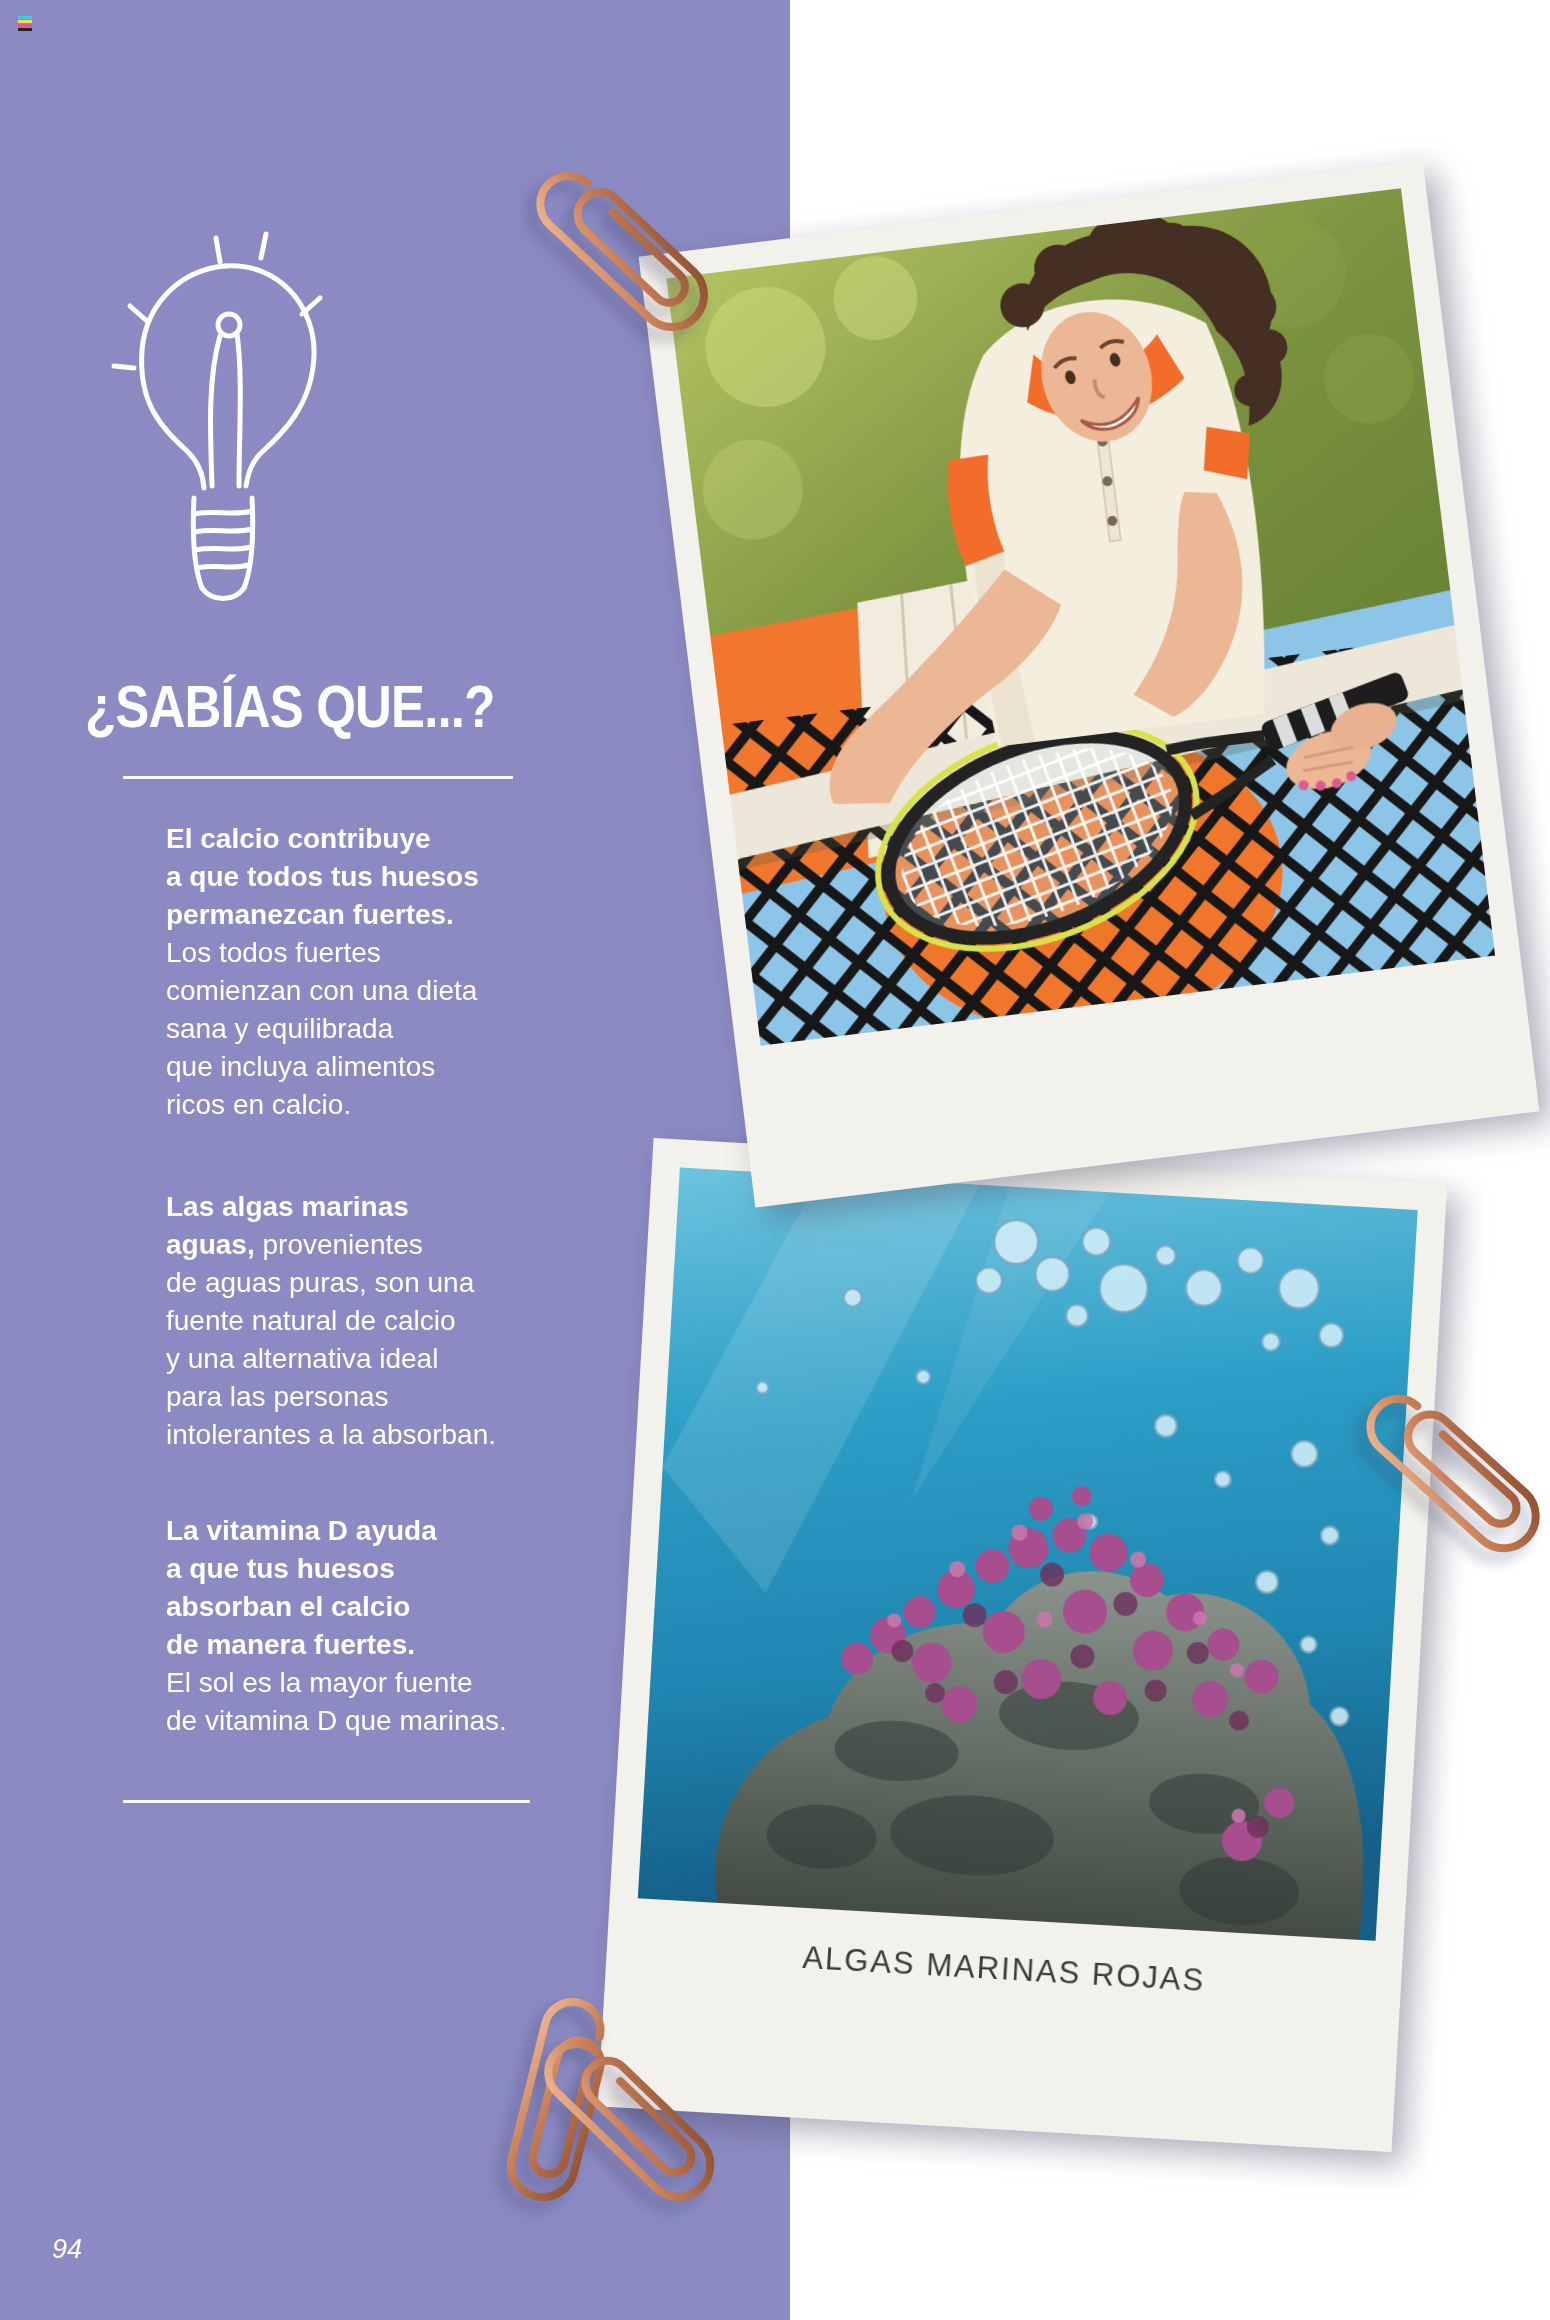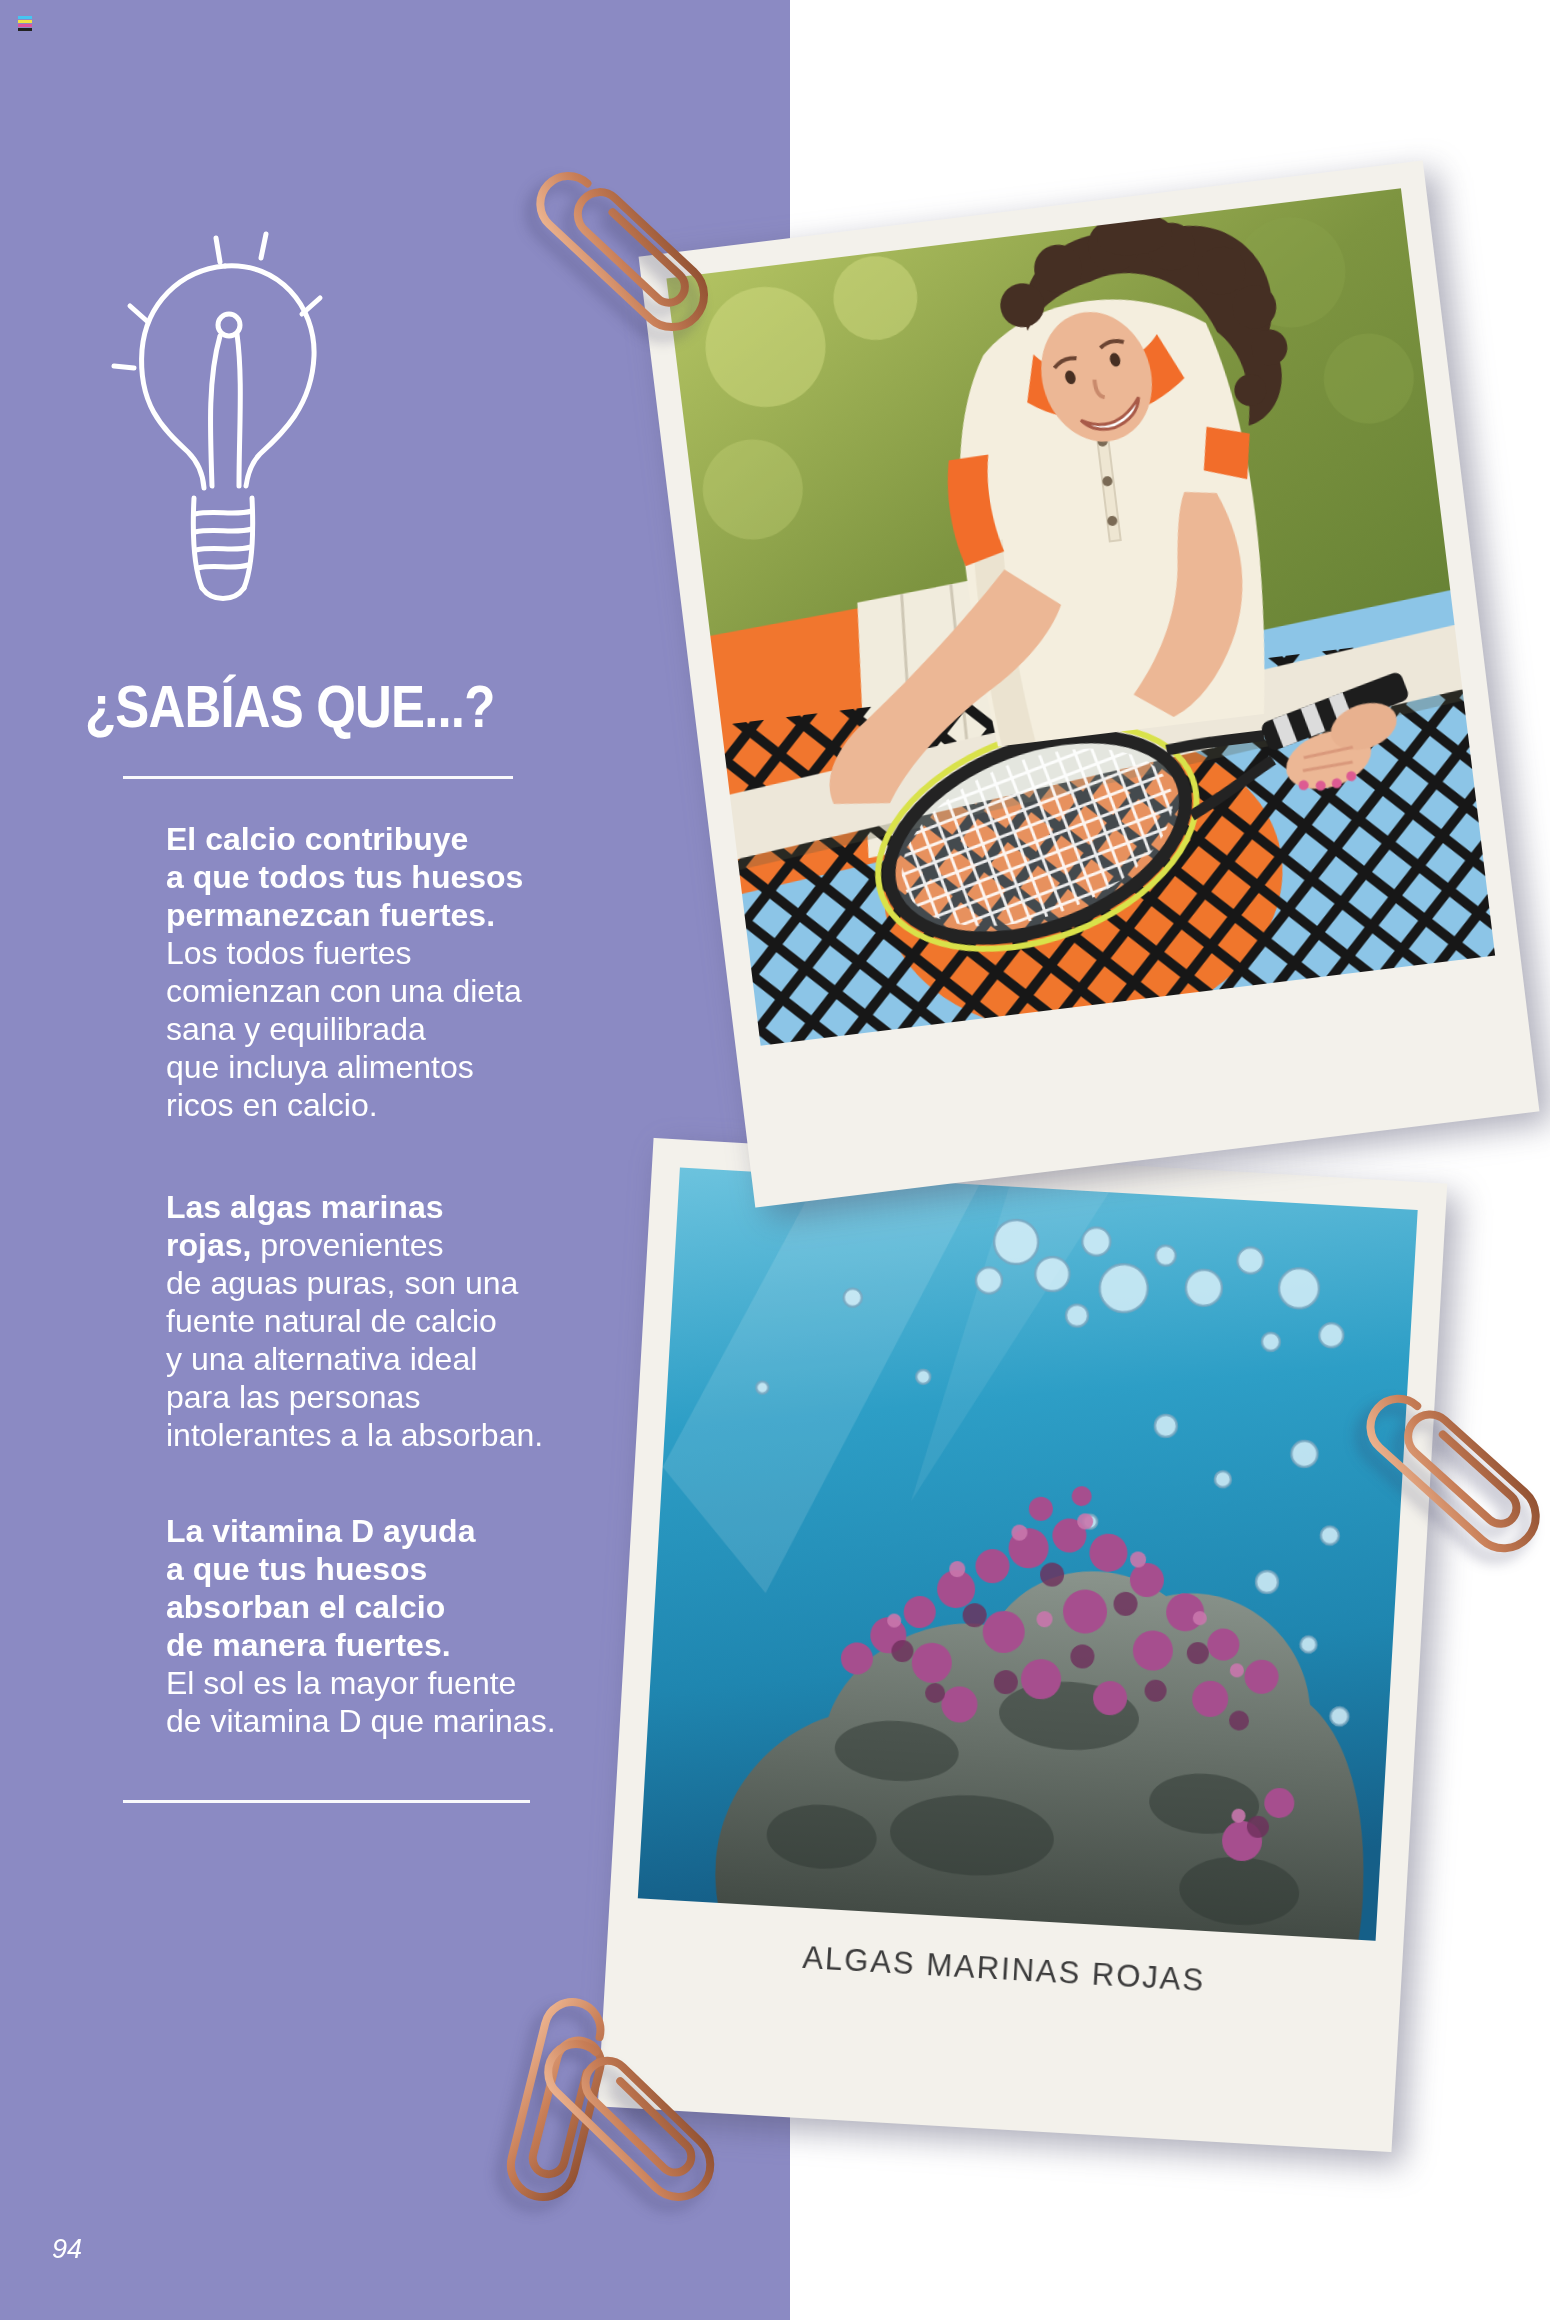--- a/index.html
+++ b/index.html
@@ -19,21 +19,21 @@
   
   .heading {
     position:absolute; left:85px; top:672px; z-index:1;
     color:#fff; font-weight:700; font-size:60px; letter-spacing:-1px;
     transform:scaleX(.85); transform-origin:left center; white-space:nowrap;
   }
   .rule { position:absolute; height:3px; background:rgba(255,255,255,.95); z-index:1; }
   .rule-top { left:123px; top:776px; width:390px; }
   .rule-bottom { left:123px; top:1800px; width:407px; }
 
-  .copy { position:absolute; left:166px; color:#fff; font-size:32px; line-height:38px; z-index:1; }
+  .copy { position:absolute; left:166px; color:#fff; font-size:28px; line-height:38px; z-index:1; }
   .copy .b { font-weight:700; }
   .copy .r { font-weight:400; }
   .p1 { top:820px; } .p2 { top:1188px; } .p3 { top:1512px; }
 
   .pagenum { position:absolute; left:52px; top:2234px; color:#fff; font-size:27px; z-index:5;font-style:italic; }
 
   
   .polaroid { position:absolute; background:#F3F1EB; }
   .polaroid-tennis {
     left:694px; top:205px; width:790px; height:958px;
@@ -102,21 +102,21 @@
     <div><span class="b">permanezcan fuertes.</span><span class="r"></span></div>
     <div><span class="b"></span><span class="r">Los todos fuertes</span></div>
     <div><span class="b"></span><span class="r">comienzan con una dieta</span></div>
     <div><span class="b"></span><span class="r">sana y equilibrada</span></div>
     <div><span class="b"></span><span class="r">que incluya alimentos</span></div>
     <div><span class="b"></span><span class="r">ricos en calcio.</span></div>
   </div>
 
   <div class="copy p2">
     <div><span class="b">Las algas marinas</span><span class="r"></span></div>
-    <div><span class="b">rojas,</span><span class="r"> provenientes</span></div>
+    <div><span class="b">aguas,</span><span class="r"> provenientes</span></div>
     <div><span class="b"></span><span class="r">de aguas puras, son una</span></div>
     <div><span class="b"></span><span class="r">fuente natural de calcio</span></div>
     <div><span class="b"></span><span class="r">y una alternativa ideal</span></div>
     <div><span class="b"></span><span class="r">para las personas</span></div>
     <div><span class="b"></span><span class="r">intolerantes a la absorban.</span></div>
   </div>
 
   <div class="copy p3">
     <div><span class="b">La vitamina D ayuda</span><span class="r"></span></div>
     <div><span class="b">a que tus huesos</span><span class="r"></span></div>

